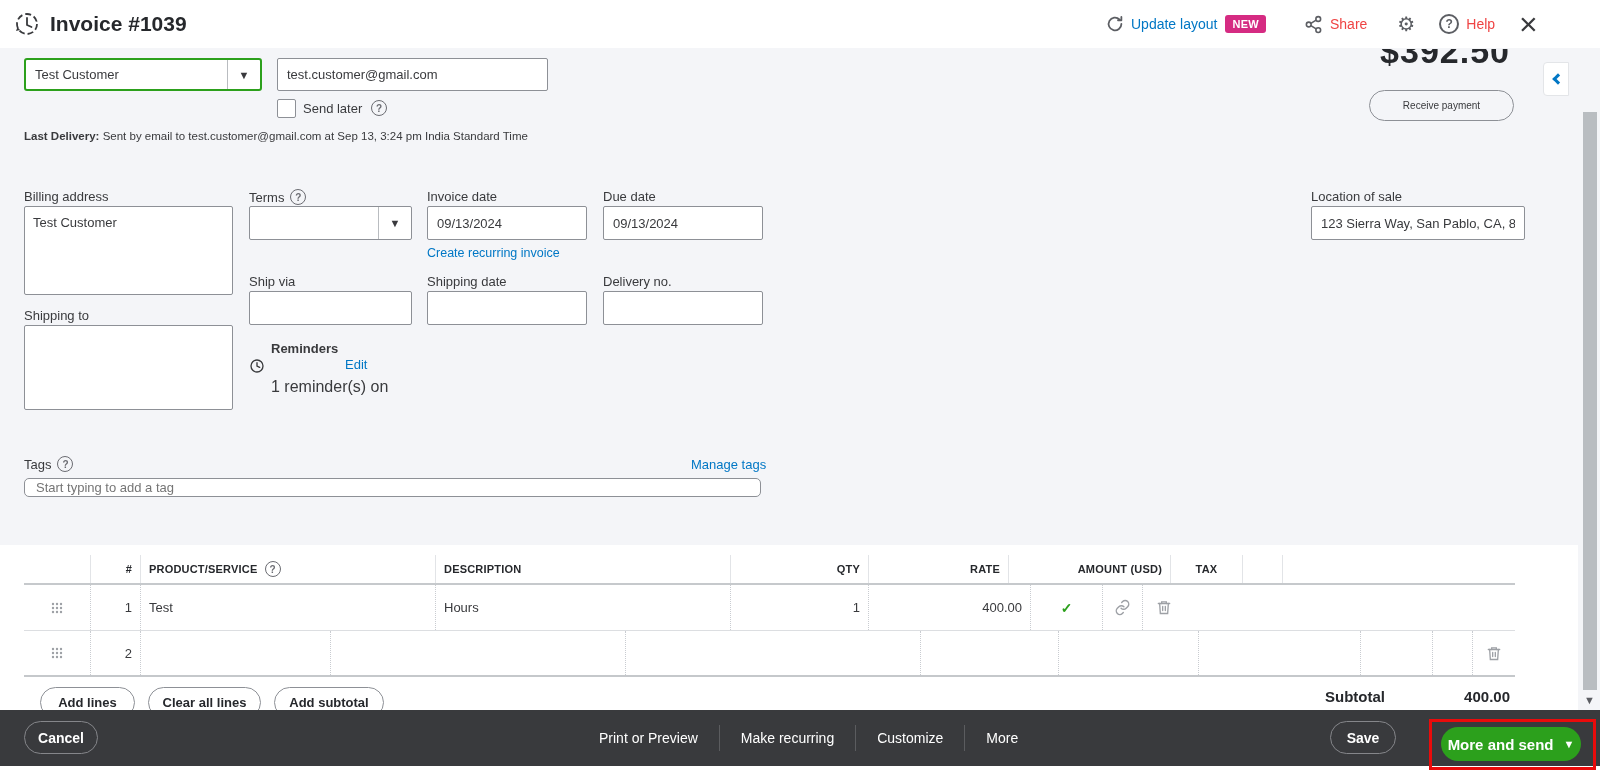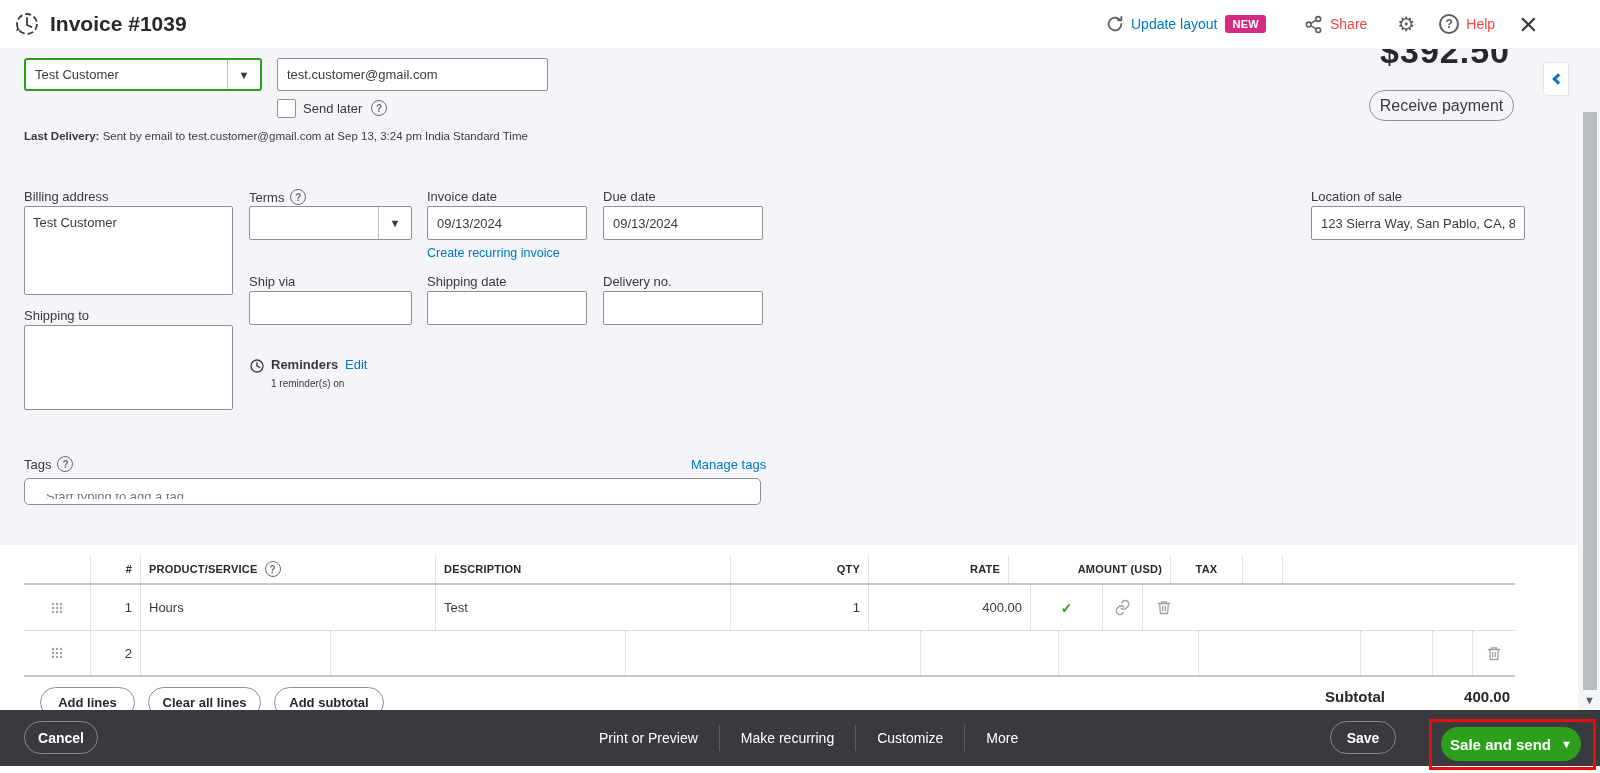--- a/index.html
+++ b/index.html
@@ -15,21 +15,21 @@
   .new-badge { background:#d52b82; color:#fff; font-size:11px; font-weight:bold; padding:3px 7px; border-radius:3px; margin-left:8px; letter-spacing:.3px; }
   .tb-label { font-size:14px; color:#ef4444; margin-left:7px; }
   .share-icon { margin-left:38px; }
   .gear-icon { font-size:20px; color:#5c5e63; margin-left:30px; cursor:pointer; }
   .help-circle { width:20px; height:20px; border:2px solid #5c5e63; border-radius:50%; display:flex; align-items:center; justify-content:center; font-size:12px; font-weight:bold; color:#5c5e63; margin-left:24px; }
   .close-x { font-size:32px; font-weight:300; color:#393a3d; margin-left:24px; line-height:30px; cursor:pointer; }
 
   
   .amount-clip { position:absolute; left:1320px; top:49px; width:190px; height:18px; overflow:hidden; text-align:right; }
   .amount-clip span { font-size:34px; font-weight:bold; color:#26282c; line-height:34px; display:inline-block; margin-top:-19px; letter-spacing:1px; }
-  .receive-btn { position:absolute; left:1369px; top:90px; width:145px; height:31px; border:1px solid #8d9096; border-radius:16px; background:transparent; font-size:16px; color:#393a3d; display:flex; align-items:center; justify-content:center; cursor:pointer; }
+  .receive-btn { position:absolute; left:1369px; top:90px; width:145px; height:31px; border:1px solid #8d9096; border-radius:16px; background:transparent; font-size:10px; color:#393a3d; display:flex; align-items:center; justify-content:center; cursor:pointer; }
   .collapse-panel { position:absolute; left:1543px; top:62px; width:26px; height:34px; background:#fff; border:1px solid #e3e5e8; border-radius:4px 0 0 4px; display:flex; align-items:center; justify-content:center; cursor:pointer; }
   .chev-left { width:8px; height:8px; border-left:3px solid #0077c5; border-bottom:3px solid #0077c5; transform:rotate(45deg); margin-left:3px; }
   .scroll-thumb { position:absolute; left:1583px; top:112px; width:14px; height:578px; background:#b9bdc1; }
   .scroll-arrow { position:absolute; left:1584px; top:694px; font-size:11px; color:#5c5e63; }
 
   
   .fld { position:absolute; background:#fff; border:1px solid #8d9096; border-radius:2px; font-size:13px; color:#393a3d; height:34px; padding:0 9px; font-family:"Liberation Sans", sans-serif; }
   .lbl { position:absolute; font-size:13px; color:#393a3d; display:flex; align-items:center; gap:6px; }
   .qicon { display:inline-flex; width:16px; height:16px; border:1.5px solid #6b6c72; border-radius:50%; align-items:center; justify-content:center; font-size:10px; color:#6b6c72; font-weight:bold; flex:none; }
   .combo { position:absolute; background:#fff; display:flex; align-items:stretch; cursor:pointer; }
@@ -173,30 +173,30 @@
 
   <span class="lbl" style="left:24px; top:308px;">Shipping to</span>
   <textarea class="box" style="left: 24px; top: 325px; width: 209px; height: 85px;"></textarea>
 
   <span style="position:absolute; left:249px; top:358px;">
     <svg width="16" height="16" viewBox="0 0 24 24" fill="none" stroke="#393a3d" stroke-width="2">
       <circle cx="12" cy="12" r="9"></circle>
         <polyline points="12,7 12,12 16,14" stroke-linecap="round"></polyline>
     </svg>
   </span>
-  <span class="lbl" style="left:271px; top:357px; font-weight:bold;">Reminders</span>
+  <span class="lbl" style="left:271px; top:341px; font-weight:bold;">Reminders</span>
   <span class="link" style="position:absolute; left:345px; top:357px; font-size:13px;">Edit</span>
-  <span style="position:absolute; left:271px; top:378px; font-size:10px; color:#393a3d;">1 reminder(s) on</span>
+  <span style="position:absolute; left:271px; top:378px; font-size:16px; color:#393a3d;">1 reminder(s) on</span>
 
   <span class="lbl" style="left:24px; top:456px;">
     <span>Tags</span>
     <span class="qicon">?</span>
   </span>
   <span class="link" style="position:absolute; left:691px; top:457px; font-size:13px;">Manage tags</span>
-  <div class="fld" style="left:24px; top:478px; width:737px; height:27px; border-radius:5px; padding:10px;">
+  <div class="fld" style="left:24px; top:478px; width:737px; height:19px; border-radius:5px; padding:0;">
     <input class="plain" style="padding: 0px 11px; color: rgb(146, 150, 160);" placeholder="Start typing to add a tag">
   </div>
 
   <div class="tsection">
     <div class="trow thead">
       <div class="cell c-drag"></div>
       <div class="cell c-num">#</div>
       <div class="cell c-prod">
         <span>PRODUCT/SERVICE</span>
         <span class="qicon">?</span>
@@ -218,22 +218,22 @@
             <circle cx="10" cy="2" r="1.2"></circle>
           <circle cx="2" cy="6" r="1.2"></circle>
             <circle cx="6" cy="6" r="1.2"></circle>
             <circle cx="10" cy="6" r="1.2"></circle>
           <circle cx="2" cy="10" r="1.2"></circle>
             <circle cx="6" cy="10" r="1.2"></circle>
             <circle cx="10" cy="10" r="1.2"></circle>
         </svg>
       </div>
       <div class="cell c-num">1</div>
+      <div class="cell c-desc">Test</div>
       <div class="cell c-prod">Hours</div>
-      <div class="cell c-desc">Test</div>
       <div class="cell c-qty">1</div>
       <div class="cell c-amt">400.00</div>
       <div class="cell c-tax">
           <span class="tick">✓</span>
         </div>
       <div class="cell c-link">
         <svg width="17" height="17" viewBox="0 0 24 24" fill="none" stroke="#9da0a5" stroke-width="2" stroke-linecap="round">
           <path d="M10 13a5 5 0 0 0 7.1 0l2.2-2.2a5 5 0 0 0-7.1-7.1L10.9 5"></path>
           <path d="M14 11a5 5 0 0 0-7.1 0l-2.2 2.2a5 5 0 0 0 7.1 7.1l1.3-1.3"></path>
         </svg>
@@ -297,19 +297,19 @@
       <span class="f-sep"></span>
       <span class="f-item">Make recurring</span>
       <span class="f-sep"></span>
       <span class="f-item">Customize</span>
       <span class="f-sep"></span>
       <span class="f-item">More</span>
     </div>
     <div class="f-pill" style="left:1330px; width:66px;">Save</div>
   </div>
   <div class="save-send">
-    <span>Sale and send</span>
+    <span>More and send</span>
     <span class="caret">▼</span>
   </div>
   <div class="annotation"></div>
   <div class="bottom-strip"></div>
 
 </div>
 
 </body></html>

